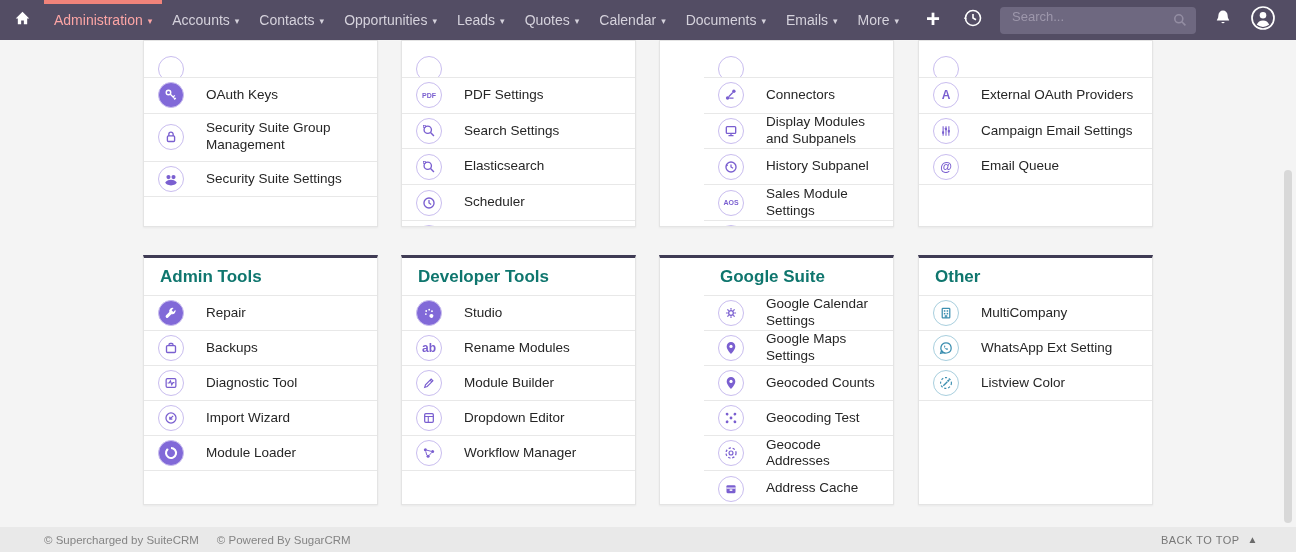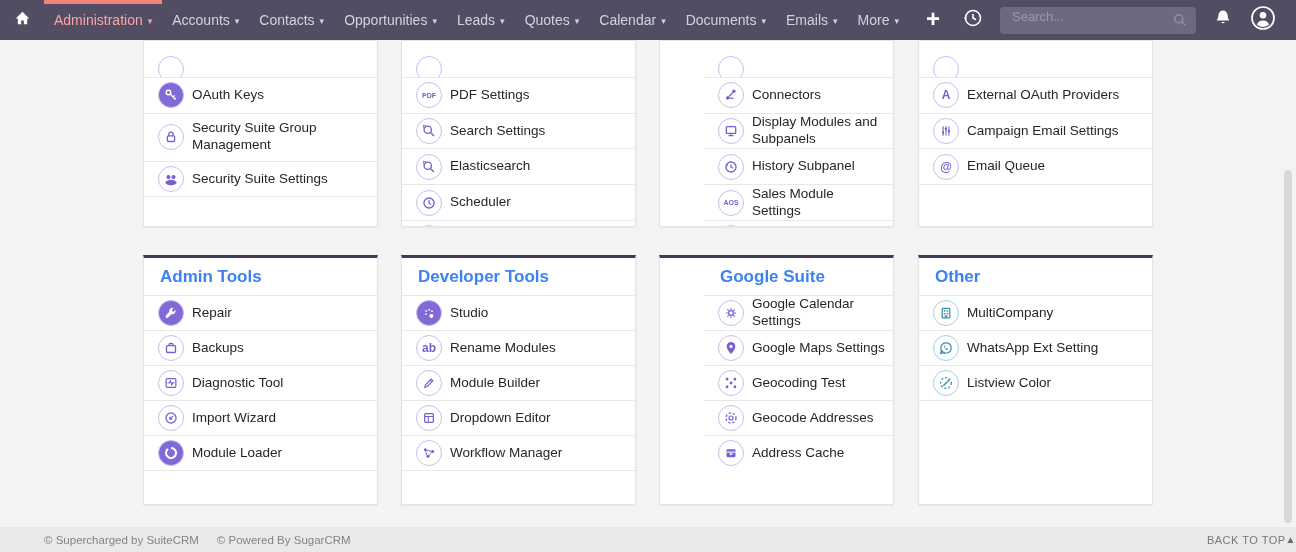--- a/index.html
+++ b/index.html
@@ -27,22 +27,22 @@
   .search-mag { position:absolute; right:8px; top:5px; }
 
   
   .content { position:absolute; top:40px; left:0; width:1296px; height:487px; background:#F4F4F4; }
   .panel { position:absolute; width:235px; background:#FFFFFF; border:1px solid #E4E4E4;
            box-shadow:0 1px 2px rgba(0,0,0,0.05); display:flex; flex-direction:column; overflow:hidden; }
   .panel.c1 { left:143px; } .panel.c2 { left:401px;text-align:center; } .panel.c3 { left:659px;padding-left:44px; } .panel.c4 { left:918px; }
   .panel.r1 { top:0px; height:187px; }
   .panel.r2 { top:215px; height:250px; border-top:3px solid #3F3B54; }
   .panel-header { height:37px; display:flex; align-items:center; padding-left:16px;
-                  font-size:17px; font-weight:bold; color:#3b82f6; flex:0 0 auto; }
-  .row { display:flex; align-items:center; padding-left:14px; gap:8px; border-top:1px solid #E8E8E8;
+                  font-size:17px; font-weight:bold; color:#0f766e; flex:0 0 auto; }
+  .row { display:flex; align-items:center; padding-left:14px; gap:22px; border-top:1px solid #E8E8E8;
          cursor:pointer; flex:0 0 auto; }
   .panel.r1 .row { height:35.8px; } .panel.r2 .row { height:35.1px; }
   .row.tall { height:48px !important; }
   .row.partial { height:8px; border-top:none; overflow:hidden; cursor:default; }
   .row.partial .ic { margin-top:20px; }
   .row-label { font-size:13.5px; color:#262626; line-height:1.25; padding-right:8px; }
   .filler { flex:1 1 auto; border-top:1px solid #E8E8E8; }
 
   
   .ic { width:26px; height:26px; border-radius:50%; border:1px solid #C9BDEF; flex:0 0 auto;
@@ -50,21 +50,21 @@
   .ic.filled { background:#8169D8; border-color:#C9BDEF; color:#FFFFFF; }
   .ic.teal { color:#3C8FB0; border-color:#A8CFDE; }
   .ic svg { display:block; }
   .ic .ictext { font-size:7px; font-weight:bold; letter-spacing:0; }
   .ic .ictext.big { font-size:12px; }
 
   
   .footer { position:absolute; left:0; top:527px; width:1296px; height:25px; background:#E9E9E9;
             display:flex; align-items:center; font-size:11.5px; color:#848484; }
   .footer-left { display:flex; gap:18px; padding-left:44px; }
-  .footer-right { margin-left:auto; display:flex; align-items:center; gap:0;
+  .footer-right { margin-left:auto; padding-right:38px; display:flex; align-items:center; gap:8px;
                   letter-spacing:0.5px; font-size:11px; color:#777; cursor:pointer; }
   .back-triangle { font-size:10px; color:#6b6b6b; }
 
   
   .scrollbar-thumb { position:absolute; right:4px; top:170px; width:8px; height:353px;
                      background:#D8D8D8; border-radius:4px; cursor:pointer; z-index:6; }
 </style>
 </head>
 <body>
 
@@ -425,20 +425,29 @@
           <svg width="18" height="18" viewBox="0 0 20 20">
             <path d="M10 3.4 a4.8 4.8 0 0 1 4.8 4.8 c0 3.4-4.8 8.4-4.8 8.4 s-4.8-5-4.8-8.4 A4.8 4.8 0 0 1 10 3.4 z" fill="currentColor"></path>
             <circle cx="10" cy="8.2" r="1.8" fill="#fff"></circle>
           </svg>
         </span>
         <span class="row-label">Google Maps Settings</span>
       </div>
       <div class="row">
         <span class="ic">
           <svg width="18" height="18" viewBox="0 0 20 20">
+            <path d="M10 3.4 a4.8 4.8 0 0 1 4.8 4.8 c0 3.4-4.8 8.4-4.8 8.4 s-4.8-5-4.8-8.4 A4.8 4.8 0 0 1 10 3.4 z" fill="currentColor"></path>
+            <circle cx="10" cy="8.2" r="1.8" fill="#fff"></circle>
+          </svg>
+        </span>
+        <span class="row-label">Geocoded Counts</span>
+      </div>
+      <div class="row">
+        <span class="ic">
+          <svg width="18" height="18" viewBox="0 0 20 20">
             <circle cx="10" cy="10" r="1.6" fill="currentColor"></circle>
             <path d="M6.8 6.8 L4.8 4.8 M13.2 6.8 l2-2 M6.8 13.2 l-2 2 M13.2 13.2 l2 2" stroke="currentColor" stroke-width="1.2"></path>
             <circle cx="5.6" cy="5.6" r="1.5" fill="currentColor"></circle>
             <circle cx="14.4" cy="5.6" r="1.5" fill="currentColor"></circle>
             <circle cx="5.6" cy="14.4" r="1.5" fill="currentColor"></circle>
             <circle cx="14.4" cy="14.4" r="1.5" fill="currentColor"></circle>
           </svg>
         </span>
         <span class="row-label">Geocoding Test</span>
       </div>

